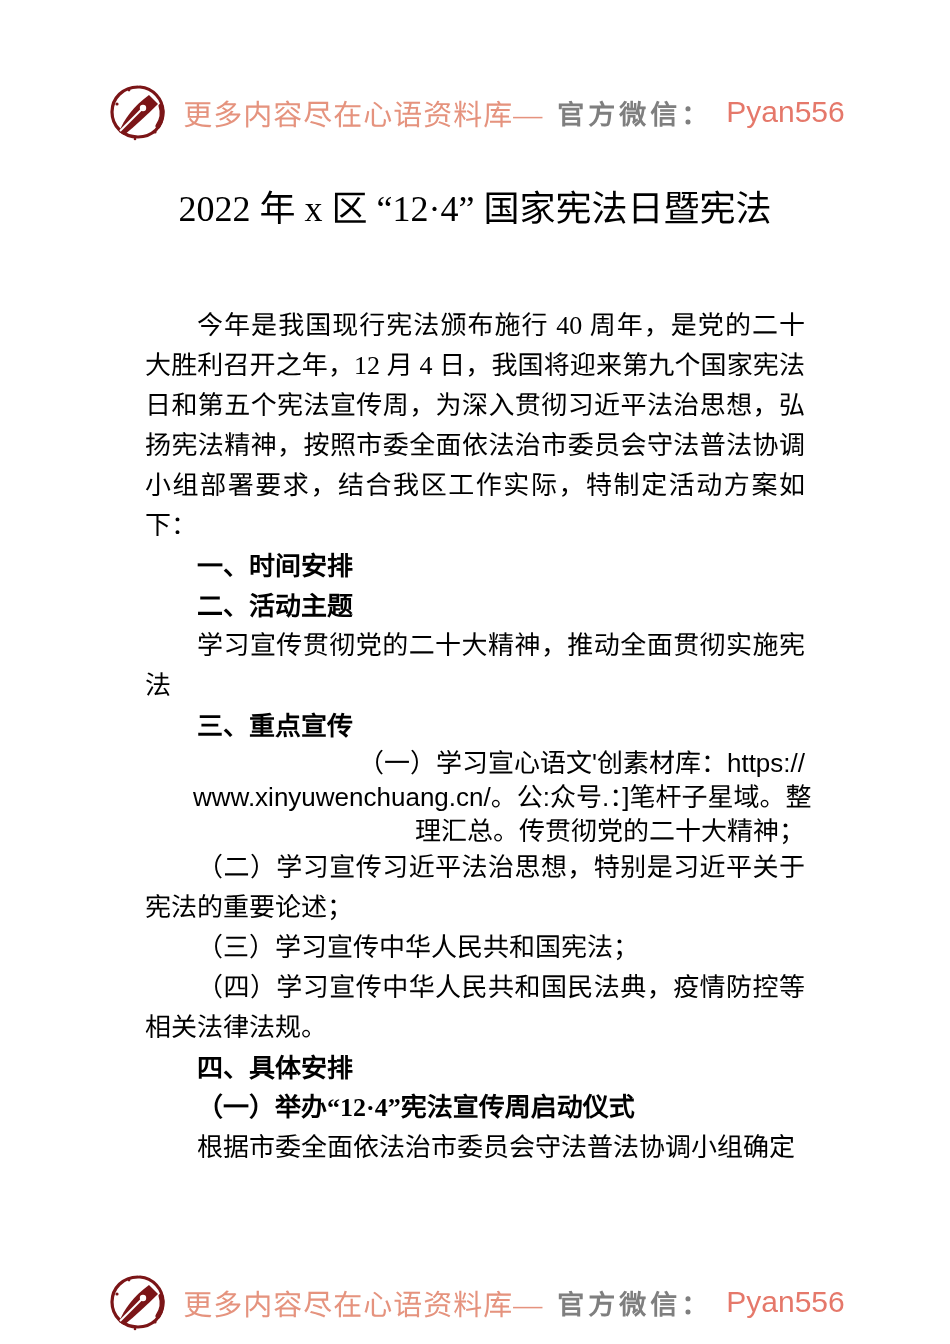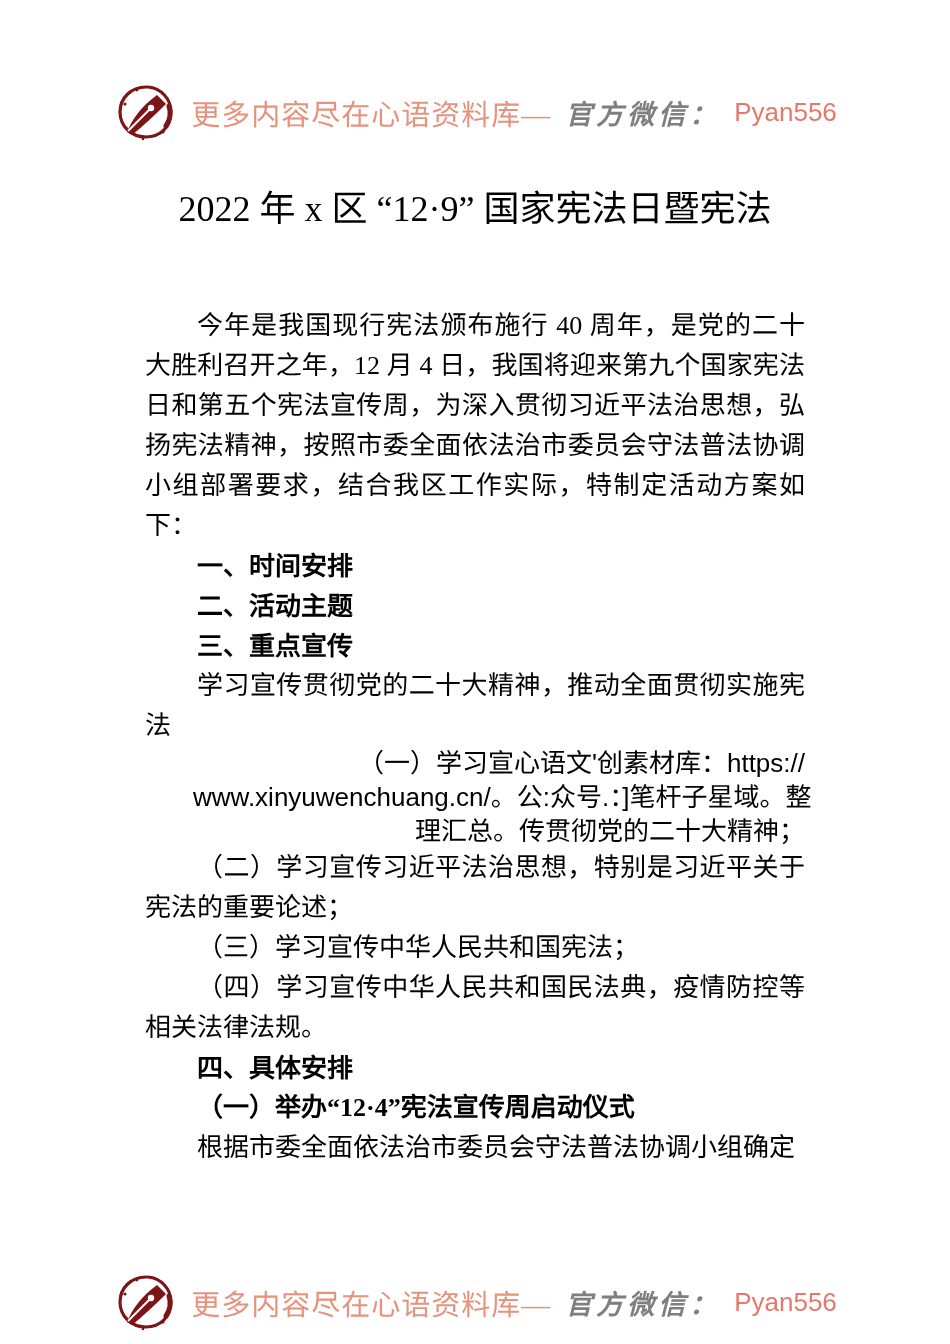--- a/index.html
+++ b/index.html
@@ -5,22 +5,22 @@
   html,body{margin:0;padding:0;background:#ffffff;}
   body{width:950px;height:1344px;font-family:"Liberation Serif","DejaVu Serif",serif;color:#000;}
   .page{position:relative;width:950px;height:1344px;background:#ffffff;overflow:hidden;}
 
   
   .brand{display:flex;align-items:center;justify-content:center;gap:14px;white-space:nowrap;}
   .brand-header{padding-top:82px;}
   .brand-footer{position:absolute;left:0;right:0;bottom:12px;}
   .logo{width:64px;height:60px;flex:0 0 auto;display:inline-block;}
   .brand-prefix{font-size:29px;letter-spacing:1px;color:var(--brand-prefix,#e5937e);font-family:"Liberation Serif",serif;}
-  .brand-label{font-size:27px;font-weight:bold;font-style:italic;letter-spacing:4px;color:var(--brand-label,#7f7f7f);}
-  .brand-id{font-size:26px;color:var(--brand-id,#e5786a);font-family:"Liberation Sans","DejaVu Sans",sans-serif;}
+  .brand-label{font-size:27px;font-weight:bold;letter-spacing:4px;color:var(--brand-label,#7f7f7f);}
+  .brand-id{font-size:30px;color:var(--brand-id,#e5786a);font-family:"Liberation Sans","DejaVu Sans",sans-serif;}
 
   
   .doc-title{margin:30px 75px 0;text-align:center;font-size:36px;font-weight:400;line-height:74px;}
 
   
   .doc-body{margin:60px 145px 0;font-size:26px;line-height:40px;text-align:justify;}
   .para{margin:0;text-indent:2em;}
   .heading{font-family:"Liberation Sans","DejaVu Sans",sans-serif;font-weight:700;text-indent:2em;}
   .kaiti{font-weight:700;text-indent:2em;}
   .ad{text-indent:0;margin-left:48px;line-height:34px;text-align:right;white-space:nowrap;font-family:Liberation Sans, sans-serif;}
@@ -45,29 +45,29 @@
         <circle cx="50" cy="50" r="1.6" fill="#7b1517"></circle>
         <circle cx="30" cy="57" r="1.3" fill="#7b1517"></circle>
       </svg>
     </span>
     <span class="brand-prefix">更多内容尽在心语资料库—</span>
     <span class="brand-label">官方微信：</span>
     <span class="brand-id">Pyan556</span>
   </header>
 
   <h1 class="doc-title">
-    <div>2022 年 x 区 “12·9” 国家宪法日暨宪法</div>
+    <div>2022 年 x 区 “12·4” 国家宪法日暨宪法</div>
   </h1>
 
   <main class="doc-body">
     <p class="para">今年是我国现行宪法颁布施行 40 周年，是党的二十大胜利召开之年，12 月 4 日，我国将迎来第九个国家宪法日和第五个宪法宣传周，为深入贯彻习近平法治思想，弘扬宪法精神，按照市委全面依法治市委员会守法普法协调小组部署要求，结合我区工作实际，特制定活动方案如下：</p>
     <p class="para heading">一、时间安排</p>
     <p class="para heading">二、活动主题</p>
+    <p class="para">学习宣传贯彻党的二十大精神，推动全面贯彻实施宪法</p>
     <p class="para heading">三、重点宣传</p>
-    <p class="para">学习宣传贯彻党的二十大精神，推动全面贯彻实施宪法</p>
     <p class="para ad">（一）学习宣心语文'创素材库：https://</p>
     <p class="para ad">www.xinyuwenchuang.cn/。公:众号.：]笔杆子星域。整</p>
     <p class="para ad">理汇总。传贯彻党的二十大精神；</p>
     <p class="para">（二）学习宣传习近平法治思想，特别是习近平关于宪法的重要论述；</p>
     <p class="para">（三）学习宣传中华人民共和国宪法；</p>
     <p class="para">（四）学习宣传中华人民共和国民法典，疫情防控等相关法律法规。</p>
     <p class="para heading">四、具体安排</p>
     <p class="para kaiti">（一）举办“12·4”宪法宣传周启动仪式</p>
     <p class="para">根据市委全面依法治市委员会守法普法协调小组确定</p>
   </main>

